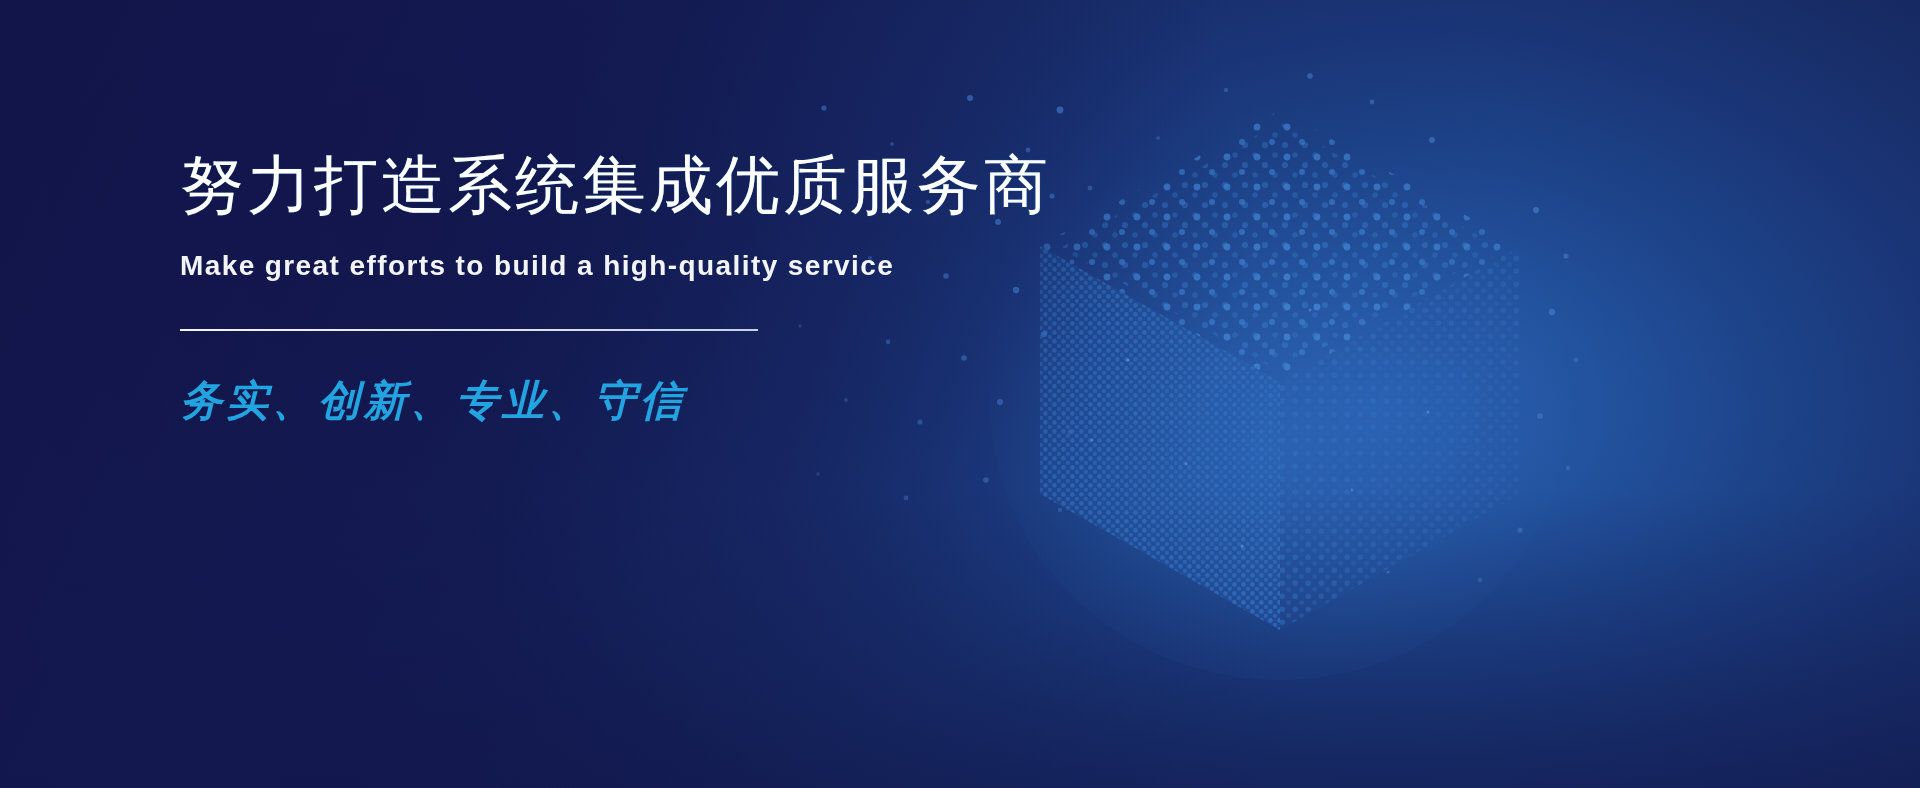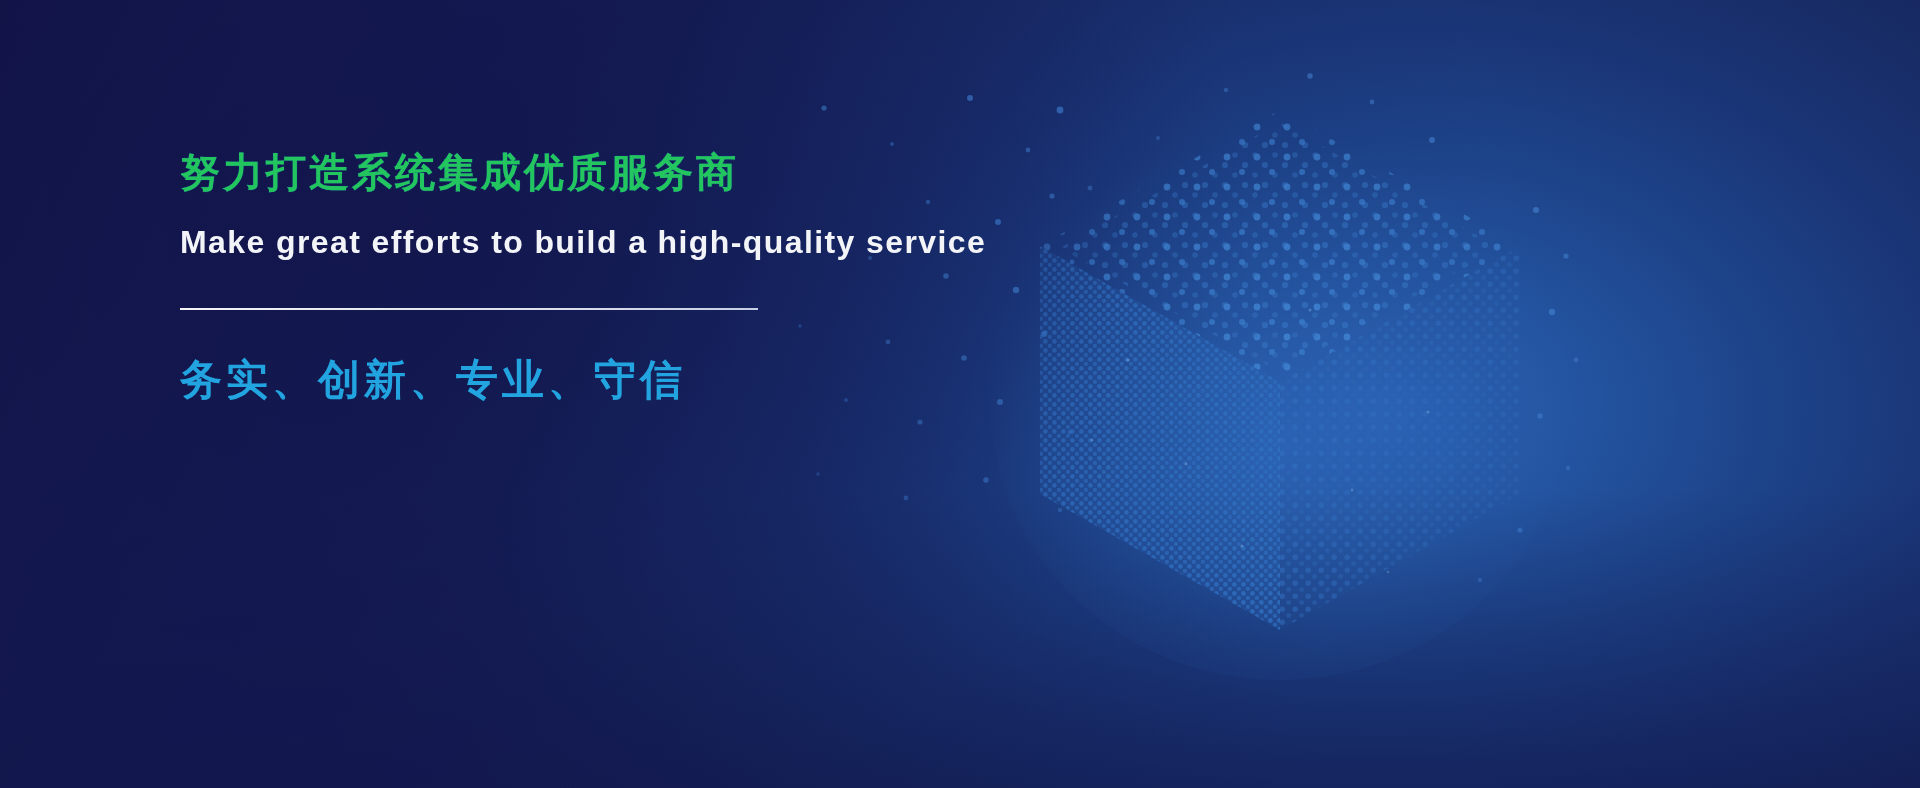--- a/index.html
+++ b/index.html
@@ -73,52 +73,53 @@
   .dust svg { display: block; }
 
   
   .content {
     position: absolute;
     left: 180px;
     top: 150px;
     width: 900px;
   }
   .headline {
-    font-size: 40px;
+    font-size: 64px;
     line-height: 1.12;
-    font-weight: 700;
-    color: #22c55e;
+    font-weight: 400;
+    color: #ffffff;
     letter-spacing: 3px;
     margin: 0;
     white-space: nowrap;
     text-shadow: 0 0 1px rgba(34,164,224,0.6);
   }
   .subtitle {
     margin: 25px 0 0 0;
-    font-size: 32px;
+    font-size: 28px;
     line-height: 1.38;
     font-weight: 700;
     color: #f2f4f8;
     letter-spacing: 1.4px;
     max-width: 870px;
   }
   .divider {
     margin: 44px 0 0 0;
     width: 578px;
     height: 2px;
     background: linear-gradient(to right, #ffffff 0%, #e8ecf4 60%, #cfd8ea 100%);
     opacity: 0.95;
   }
   .slogan {
     margin: 42px 0 0 0;
     font-size: 42px;
     font-weight: 700;
     color: #22a4e0;
     letter-spacing: 4px;
     white-space: nowrap;
+    font-style: italic;
   }
 </style>
 </head>
 <body>
 
 <div id="banner">
 
   <div class="bg-base"></div>
   <div class="bg-vignette"></div>
   <div class="bg-corner-dark"></div>

